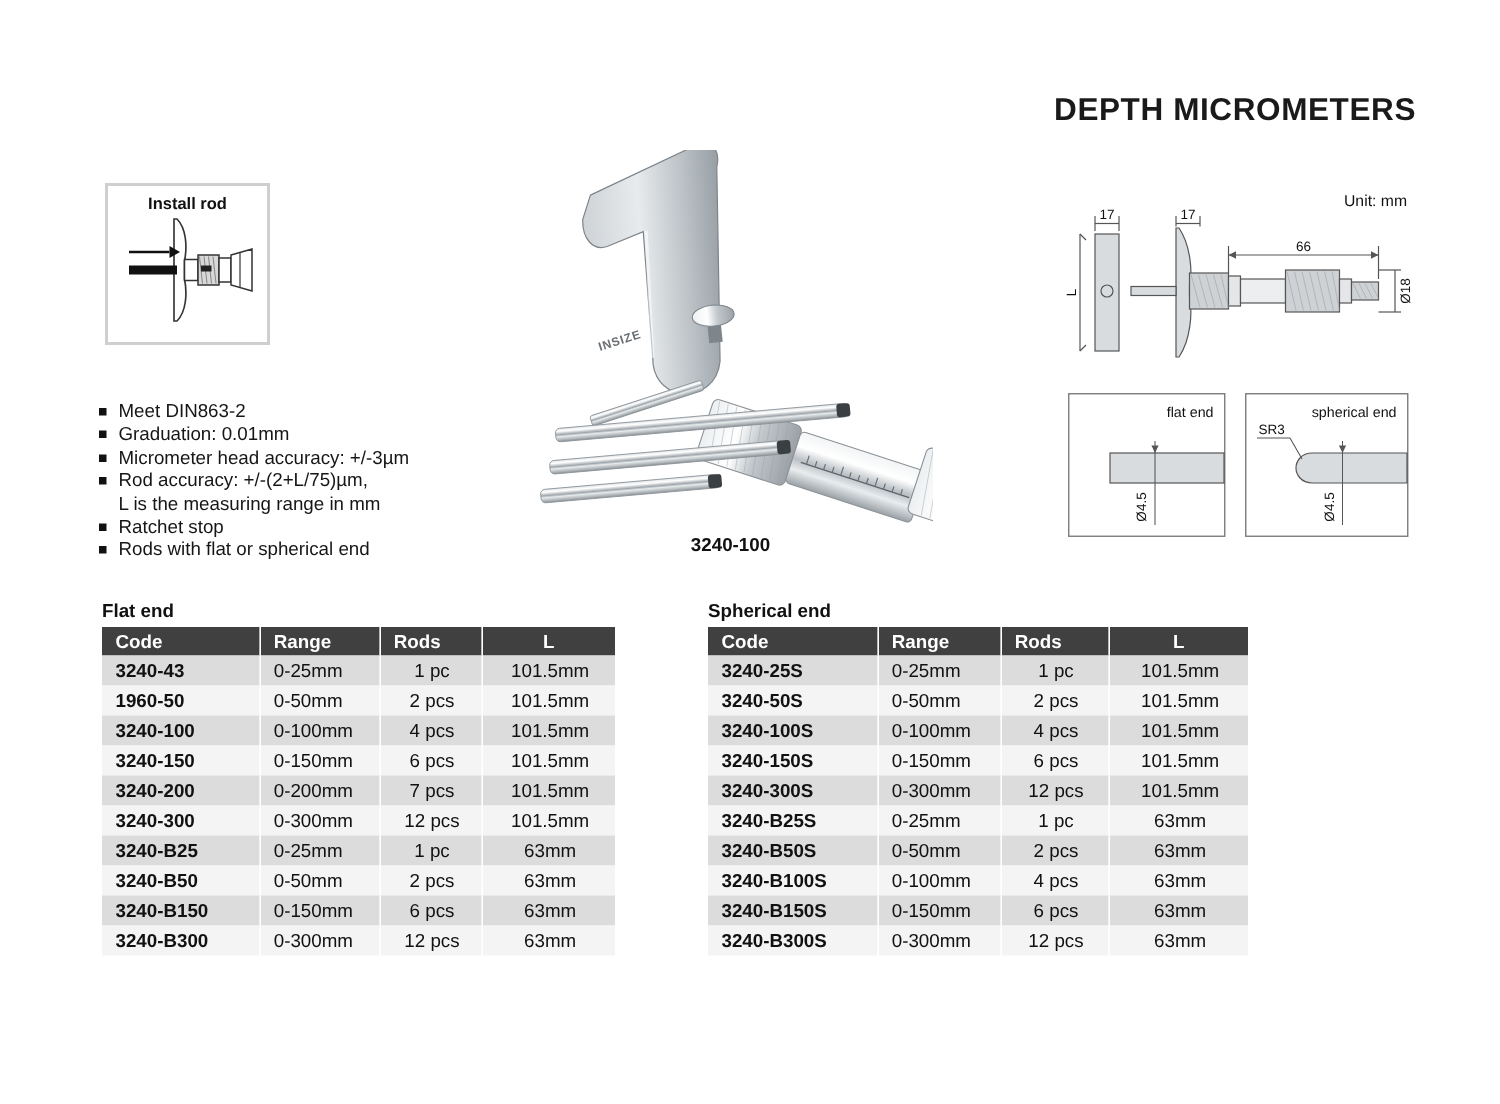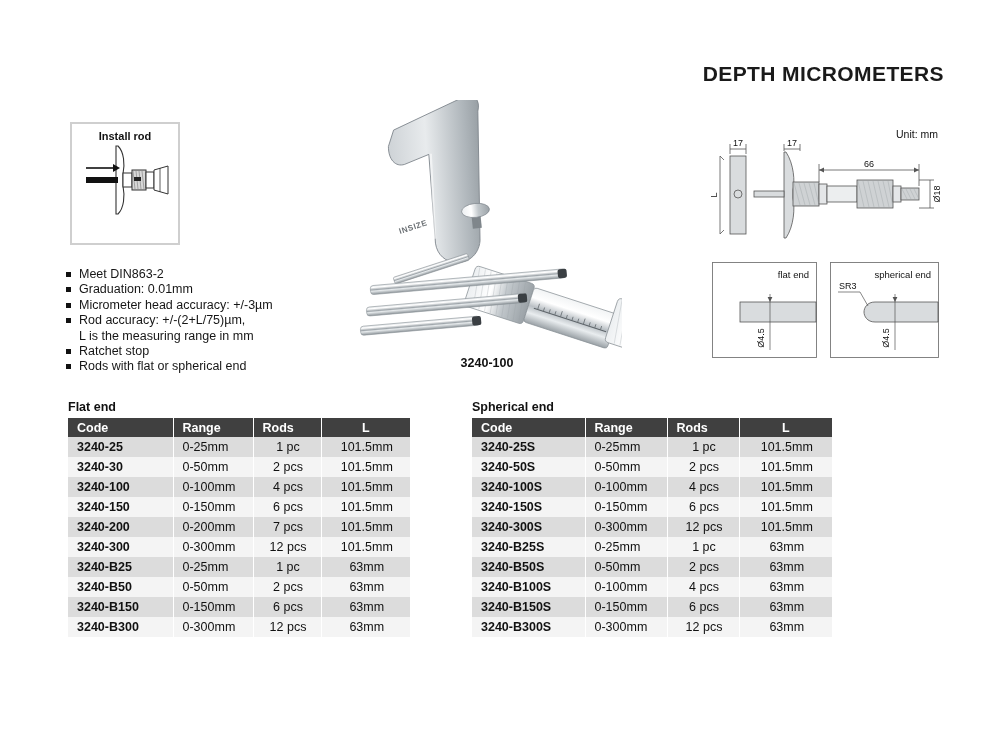--- a/index.html
+++ b/index.html
@@ -27,21 +27,21 @@
     color: #1a1a1a;
     white-space: nowrap;
   }
 
   
   #install-rod-box {
     position: absolute;
     left: 70px;
     top: 122px;
     width: 110px;
-    height: 123px;
+    height: 108px;
     border: 2px solid #cfcfcf;
     background: #ffffff;
     box-sizing: border-box;
   }
   #install-rod-title {
     position: absolute;
     top: 6px;
     left: 0;
     width: 100%;
     text-align: center;
@@ -408,27 +408,27 @@
     <thead>
       <tr>
         <th>Code</th>
         <th>Range</th>
         <th>Rods</th>
         <th class="ctr">L</th>
       </tr>
     </thead>
     <tbody>
         <tr>
-          <td class="code">3240-25</td>
+          <td class="code">3240-43</td>
           <td>0-25mm</td>
           <td class="ctr">1 pc</td>
           <td class="ctr">101.5mm</td>
         </tr>
         <tr>
-          <td class="code">3240-30</td>
+          <td class="code">1960-50</td>
           <td>0-50mm</td>
           <td class="ctr">2 pcs</td>
           <td class="ctr">101.5mm</td>
         </tr>
         <tr>
           <td class="code">3240-100</td>
           <td>0-100mm</td>
           <td class="ctr">4 pcs</td>
           <td class="ctr">101.5mm</td>
         </tr>

